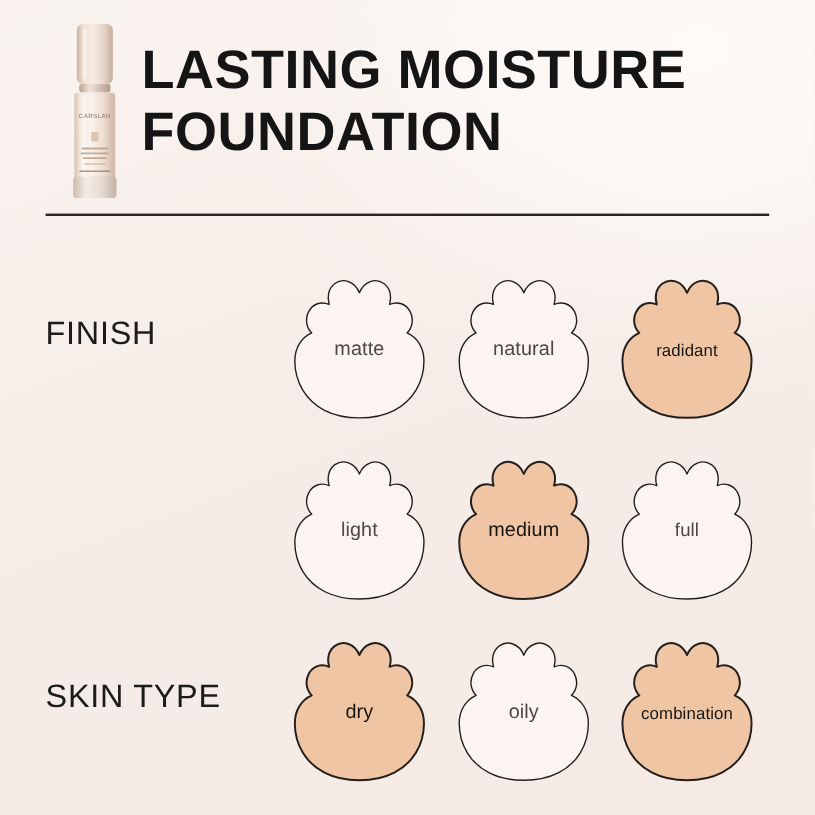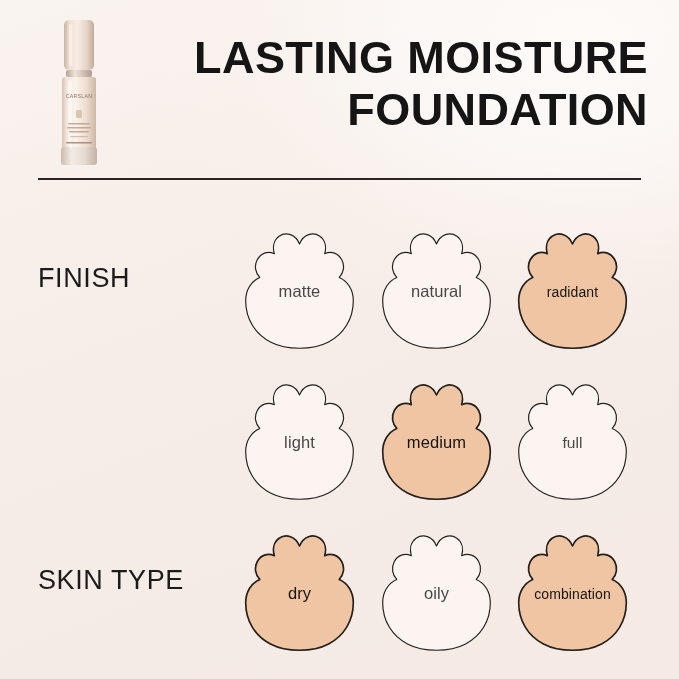--- a/index.html
+++ b/index.html
@@ -25,21 +25,20 @@
     overflow: hidden;
   }
 
   
   .header {
     position: absolute;
     left: 0;
     top: 0;
     width: 679px;
     height: 186px;
-    text-align: right;
   }
 
   .bottle {
     position: absolute;
     left: 56px;
     top: 18px;
     width: 46px;
     height: 152px;
   }
 

